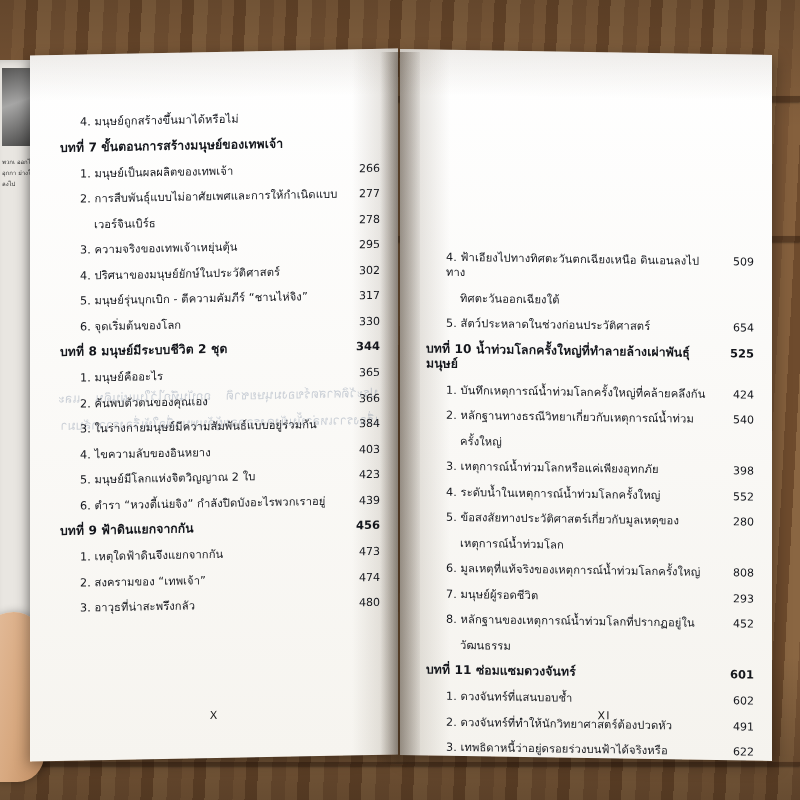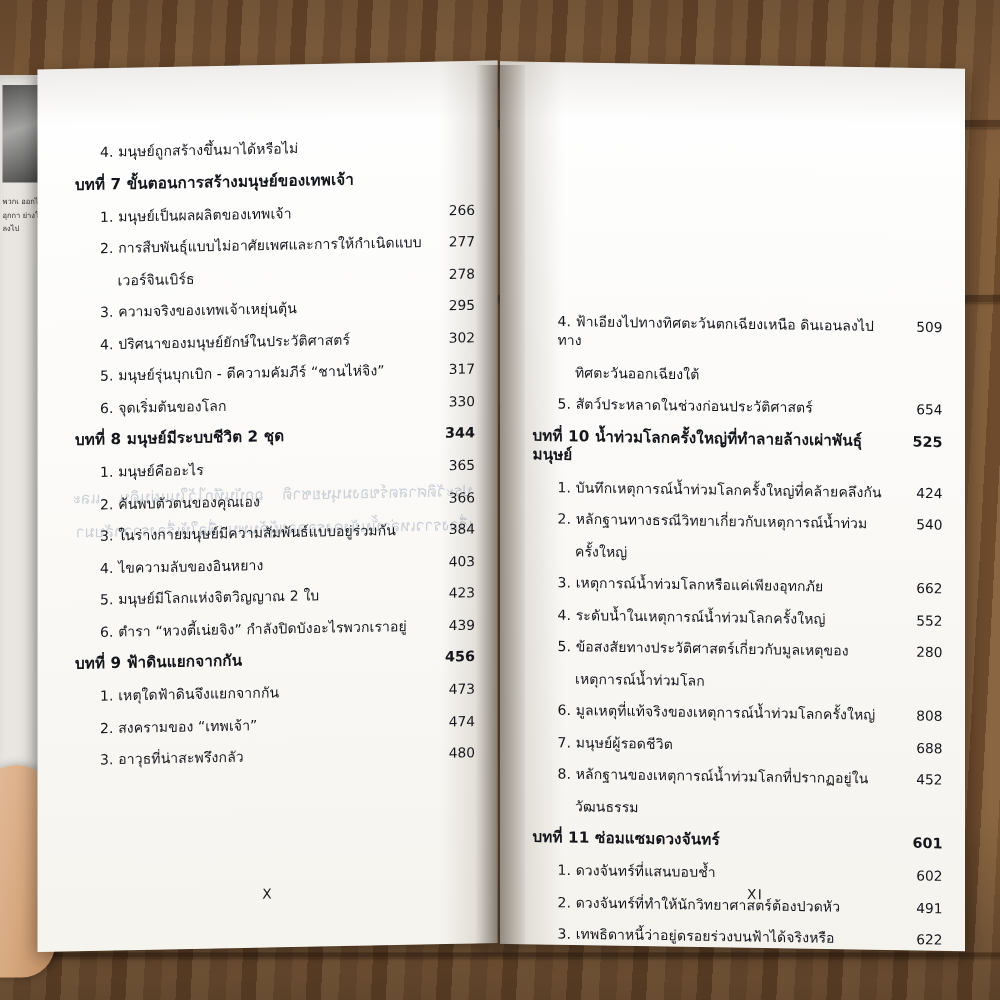--- a/index.html
+++ b/index.html
@@ -377,21 +377,21 @@
             <span class="pg">540</span>
           </div>
 
           <div class="row cont">
             <span class="label">ครั้งใหญ่</span>
             <span class="pg"></span>
           </div>
 
           <div class="row item">
             <span class="label">3. เหตุการณ์น้ำท่วมโลกหรือแค่เพียงอุทกภัย</span>
-            <span class="pg">662</span>
+            <span class="pg">398</span>
           </div>
 
           <div class="row item">
             <span class="label">4. ระดับน้ำในเหตุการณ์น้ำท่วมโลกครั้งใหญ่</span>
             <span class="pg">552</span>
           </div>
 
           <div class="row item">
             <span class="label">5. ข้อสงสัยทางประวัติศาสตร์เกี่ยวกับมูลเหตุของ</span>
             <span class="pg">280</span>
@@ -402,21 +402,21 @@
             <span class="pg"></span>
           </div>
 
           <div class="row item">
             <span class="label">6. มูลเหตุที่แท้จริงของเหตุการณ์น้ำท่วมโลกครั้งใหญ่</span>
             <span class="pg">808</span>
           </div>
 
           <div class="row item">
             <span class="label">7. มนุษย์ผู้รอดชีวิต</span>
-            <span class="pg">688</span>
+            <span class="pg">293</span>
           </div>
 
           <div class="row item">
             <span class="label">8. หลักฐานของเหตุการณ์น้ำท่วมโลกที่ปรากฏอยู่ใน</span>
             <span class="pg">452</span>
           </div>
 
           <div class="row cont">
             <span class="label">วัฒนธรรม</span>
             <span class="pg"></span>

